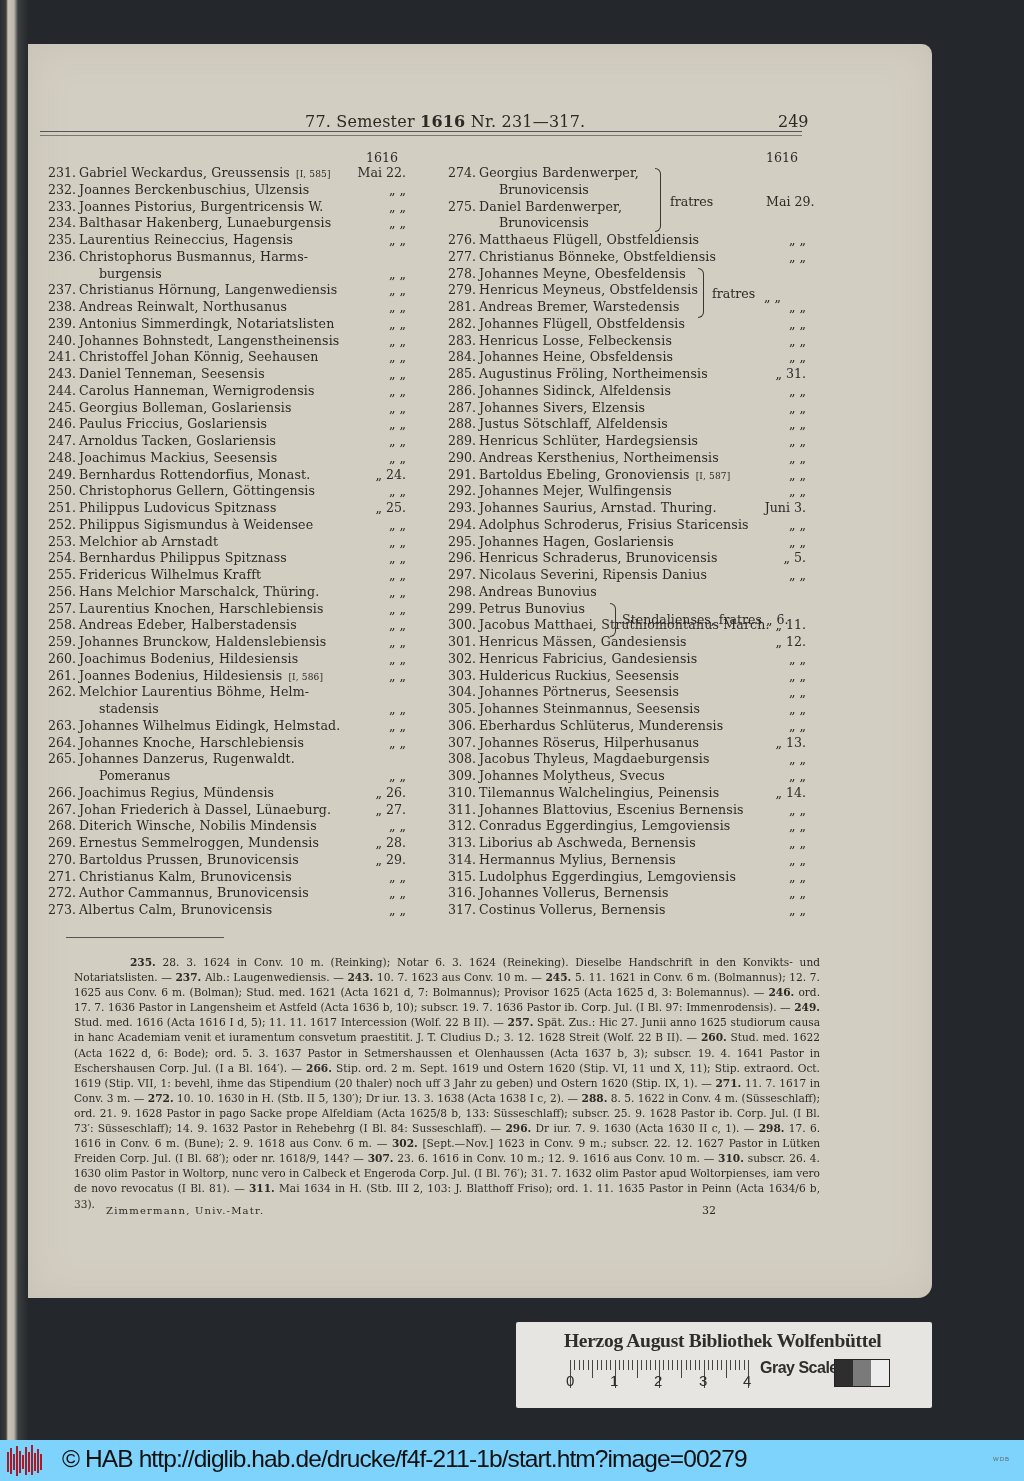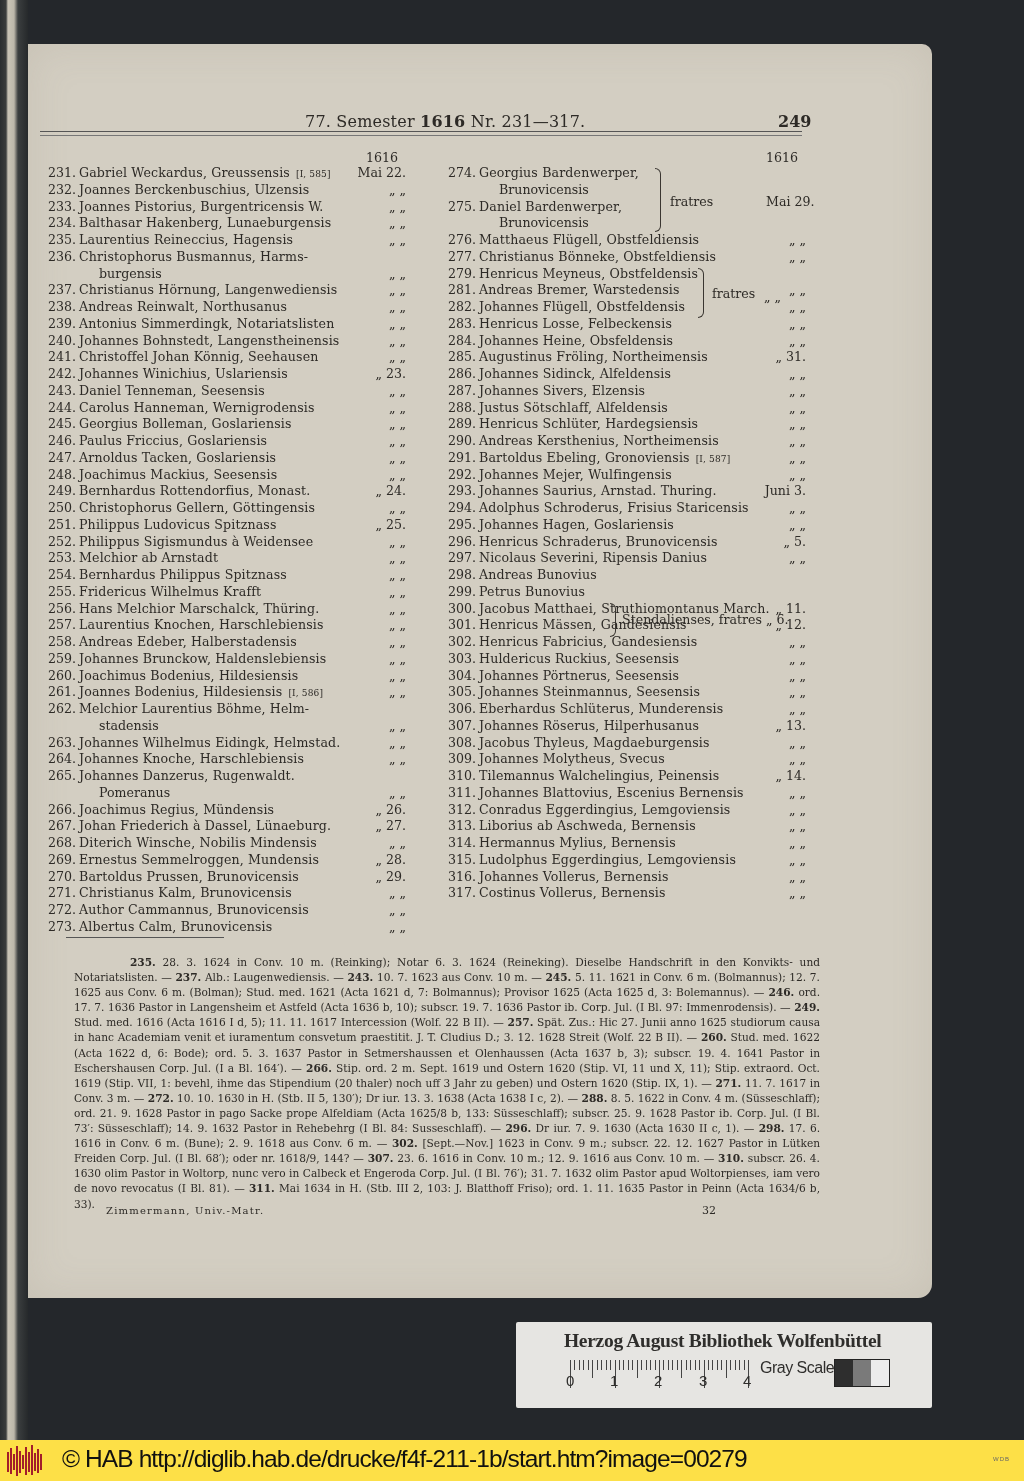--- a/index.html
+++ b/index.html
@@ -18,21 +18,21 @@
     border-radius:0 10px 14px 0;
     box-shadow: inset 0 0 40px rgba(150,140,120,0.18);
     color:#2d2a26;
   }
   .running-head {
     position:absolute; left:0; top:68px; width:100%; height:20px;
     font-size:16px;
   }
   .running-head .title { position:absolute; left:277px; top:0; letter-spacing:0.2px; }
   .running-head .title b { font-weight:bold; }
-  .running-head .pageno { position:absolute; left:750px; top:0; font-weight:bold;text-align:center; }
+  .running-head .pageno { position:absolute; left:750px; top:0; font-weight:normal;text-align:center; }
   .head-rule {
     position:absolute; left:12px; top:87px; width:762px; height:3px;
     border-top:1px solid #555; border-bottom:1px solid #777;
   }
   .col {
     position:absolute; top:104px; font-size:12.6px; line-height:16.75px;
   }
   .col-left { left:10px; width:368px; }
   .col-right { left:410px; width:368px; }
   .year-hdr { height:17px; position:relative; }
@@ -67,29 +67,29 @@
     background:#e6e5e2; border-radius:2px;
     font-family:"Liberation Sans", sans-serif; color:#2f2e2c;
   }
   .label .lbl-title {
     position:absolute; left:48px; top:8px; font-family:"Liberation Serif", serif;
     font-weight:bold; font-size:19.5px; letter-spacing:-0.3px;
   }
   .ruler { position:absolute; left:54px; top:38px; width:180px; height:30px; }
   .ruler .tick { position:absolute; top:0; width:1px; background:#444; }
   .ruler-num { position:absolute; top:50px; font-size:15px; }
-  .gray-lbl { position:absolute; left:244px; top:37px; font-size:16px; letter-spacing:-0.5px; }
+  .gray-lbl { position:absolute; left:244px; top:37px; font-size:16px; letter-spacing:-0.5px;font-weight:bold; }
   .grayscale {
     position:absolute; left:318px; top:37px; width:54px; height:26px;
     border:1px solid #222; display:flex;
   }
   .grayscale div { flex:1; }
   .bottombar {
     position:absolute; left:0; top:1440px; width:1024px; height:41px;
-    background:#fde047; font-family:"Liberation Sans", sans-serif;
+    background:#7dd3fc; font-family:"Liberation Sans", sans-serif;
   }
   .hab-logo { position:absolute; left:5px; top:3px; width:42px; height:34px; }
   .copyright {
     position:absolute; left:62px; top:5px; font-size:24.5px; color:#111;
     letter-spacing:-0.9px; white-space:nowrap;
   }
   .tiny-mark { position:absolute; right:14px; top:16px; font-size:6px; color:#666; letter-spacing:1px; }
 </style>
 </head>
 <body>
@@ -158,25 +158,20 @@
         <span class="num">240.</span>
         <span class="name"><span>Johannes Bohnstedt, Langenstheinensis</span></span>
         <span class="date">„ „</span>
       </div>
       <div class="entry">
         <span class="num">241.</span>
         <span class="name"><span>Christoffel Johan Könnig, Seehausen</span></span>
         <span class="date">„ „</span>
       </div>
       <div class="entry">
-        <span class="num">242.</span>
-        <span class="name"><span>Johannes Winichius, Uslariensis</span></span>
-        <span class="date">„ 23.</span>
-      </div>
-      <div class="entry">
         <span class="num">243.</span>
         <span class="name"><span>Daniel Tenneman, Seesensis</span></span>
         <span class="date">„ „</span>
       </div>
       <div class="entry">
         <span class="num">244.</span>
         <span class="name"><span>Carolus Hanneman, Wernigrodensis</span></span>
         <span class="date">„ „</span>
       </div>
       <div class="entry">
@@ -346,20 +341,25 @@
       </div>
       <div class="entry">
         <span class="num">276.</span>
         <span class="name"><span>Matthaeus Flügell, Obstfeldiensis</span></span>
         <span class="date">„ „</span>
       </div>
       <div class="entry">
         <span class="num">277.</span>
         <span class="name"><span>Christianus Bönneke, Obstfeldiensis</span></span>
         <span class="date">„ „</span>
+      </div>
+      <div class="entry">
+        <span class="num">278.</span>
+        <span class="name"><span>Johannes Meyne, Obesfeldensis</span></span>
+        <span class="date"></span>
       </div>
       <div class="entry">
         <span class="num">279.</span>
         <span class="name"><span>Henricus Meyneus, Obstfeldensis</span></span>
         <span class="date"></span>
       </div>
       <div class="entry">
         <span class="num">281.</span>
         <span class="name"><span>Andreas Bremer, Warstedensis</span></span>
         <span class="date">„ „</span>

